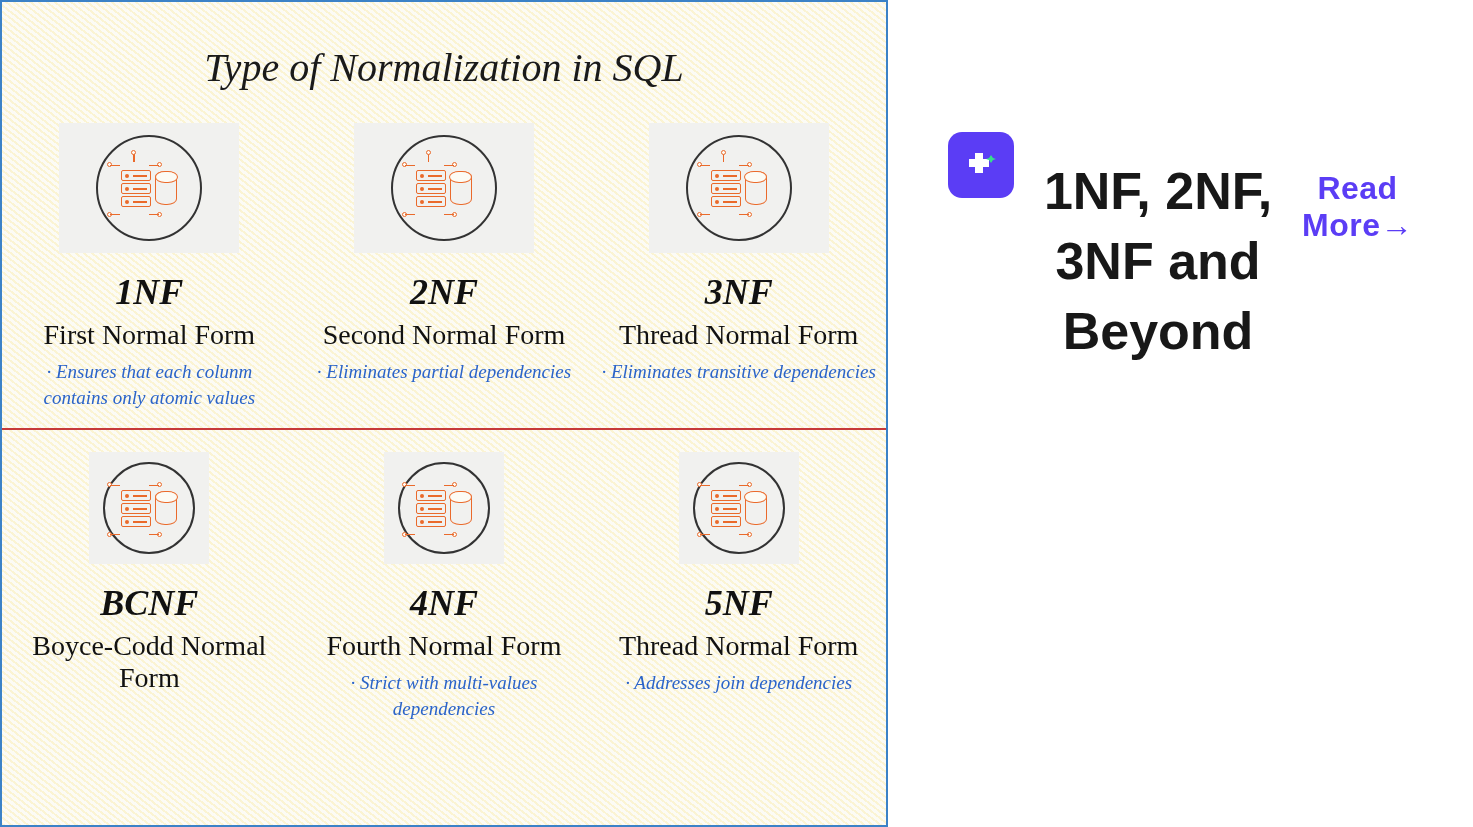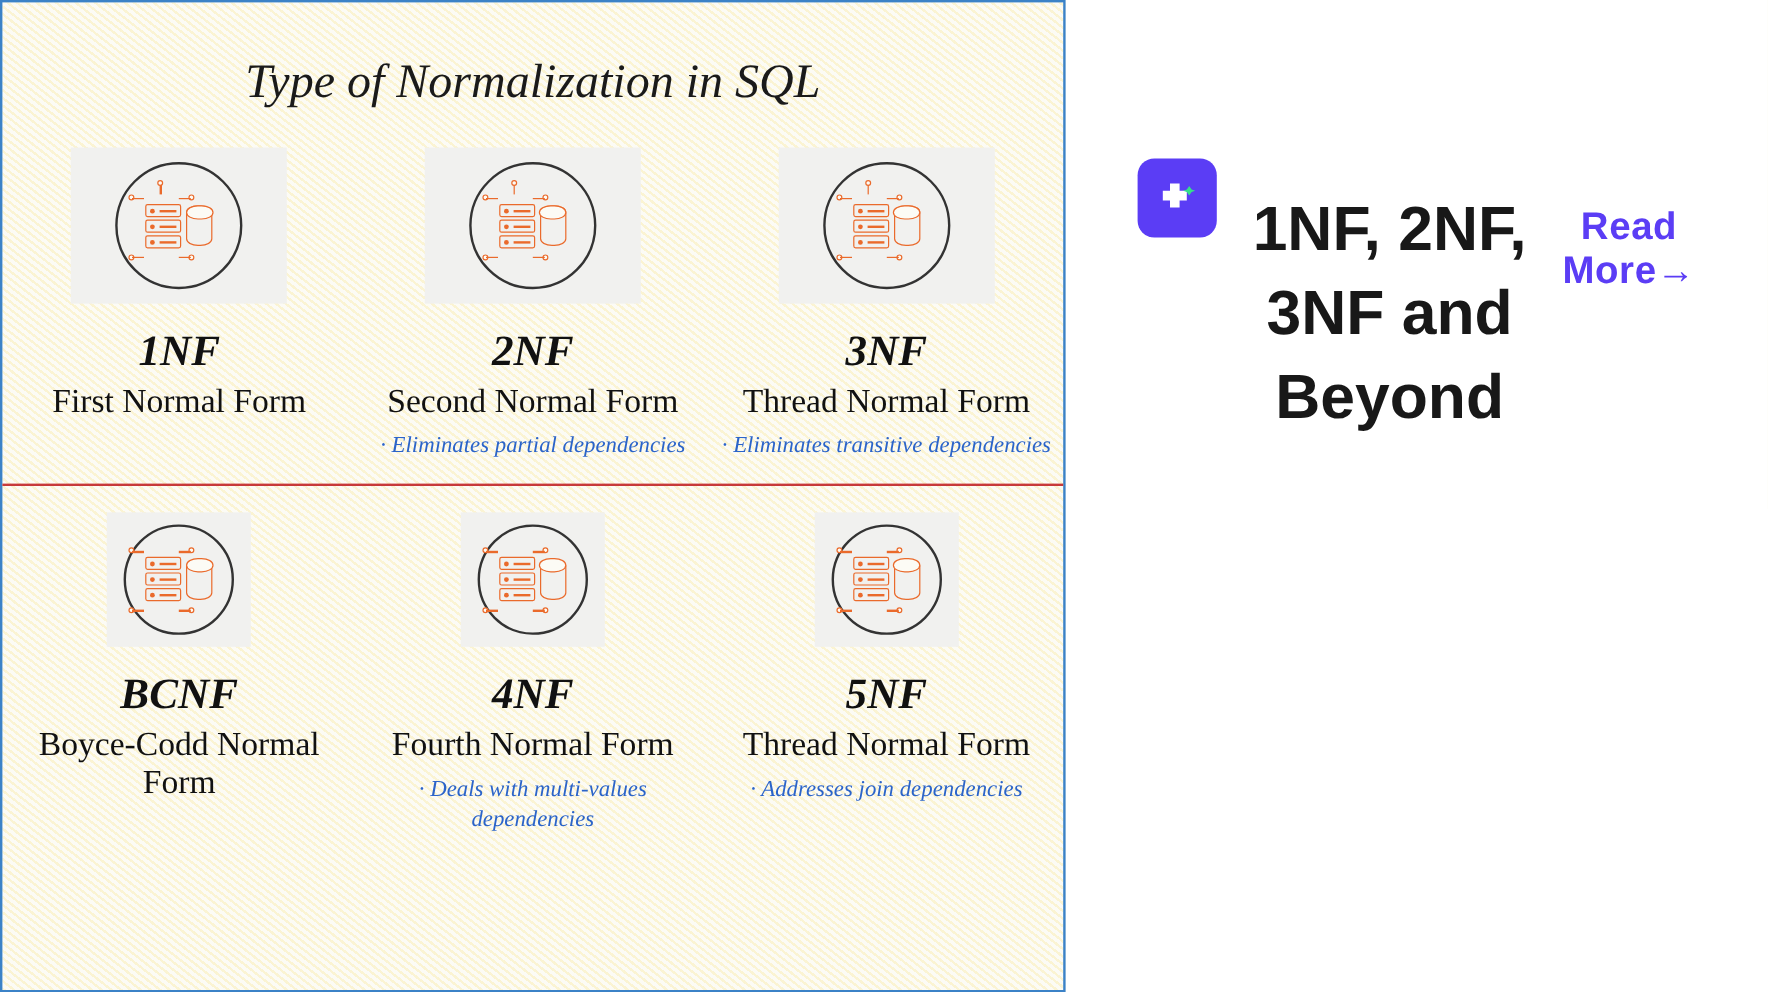--- a/index.html
+++ b/index.html
@@ -182,20 +182,21 @@
               <div class="srv"></div>
                 <div class="srv"></div>
                 <div class="srv"></div>
             </div>
             <div class="cyl"></div>
           </div>
         </div>
       </div>
       <div class="abbr">1NF</div>
       <div class="full">First Normal Form</div>
+      <div class="desc">· Ensures that each colunm contains only atomic values</div>
     </div>
 
     <div class="cell">
       <div class="icon-badge">
         <div class="icon-circle">
           <div class="servers">
             <div class="stack">
               <div class="wires">
                 <span class="dot" style="left:0;top:0"></span>
                   <span class="wire" style="left:3px;top:3px;width:10px;height:1.5px"></span>
@@ -301,21 +302,21 @@
               <div class="srv"></div>
                 <div class="srv"></div>
                 <div class="srv"></div>
             </div>
             <div class="cyl"></div>
           </div>
         </div>
       </div>
       <div class="abbr">4NF</div>
       <div class="full">Fourth Normal Form</div>
-      <div class="desc">· Deals with multi-values dependencies</div>
+      <div class="desc">· Strict with multi-values dependencies</div>
     </div>
 
     <div class="cell">
       <div class="icon-badge" style="width:120px;height:112px;">
         <div class="icon-circle" style="width:92px;height:92px;">
           <div class="servers">
             <div class="stack">
               <div class="wires">
                 <span class="dot" style="left:0;top:0"></span>
                   <span class="wire" style="left:3px;top:3px;width:10px;height:1.5px"></span>

